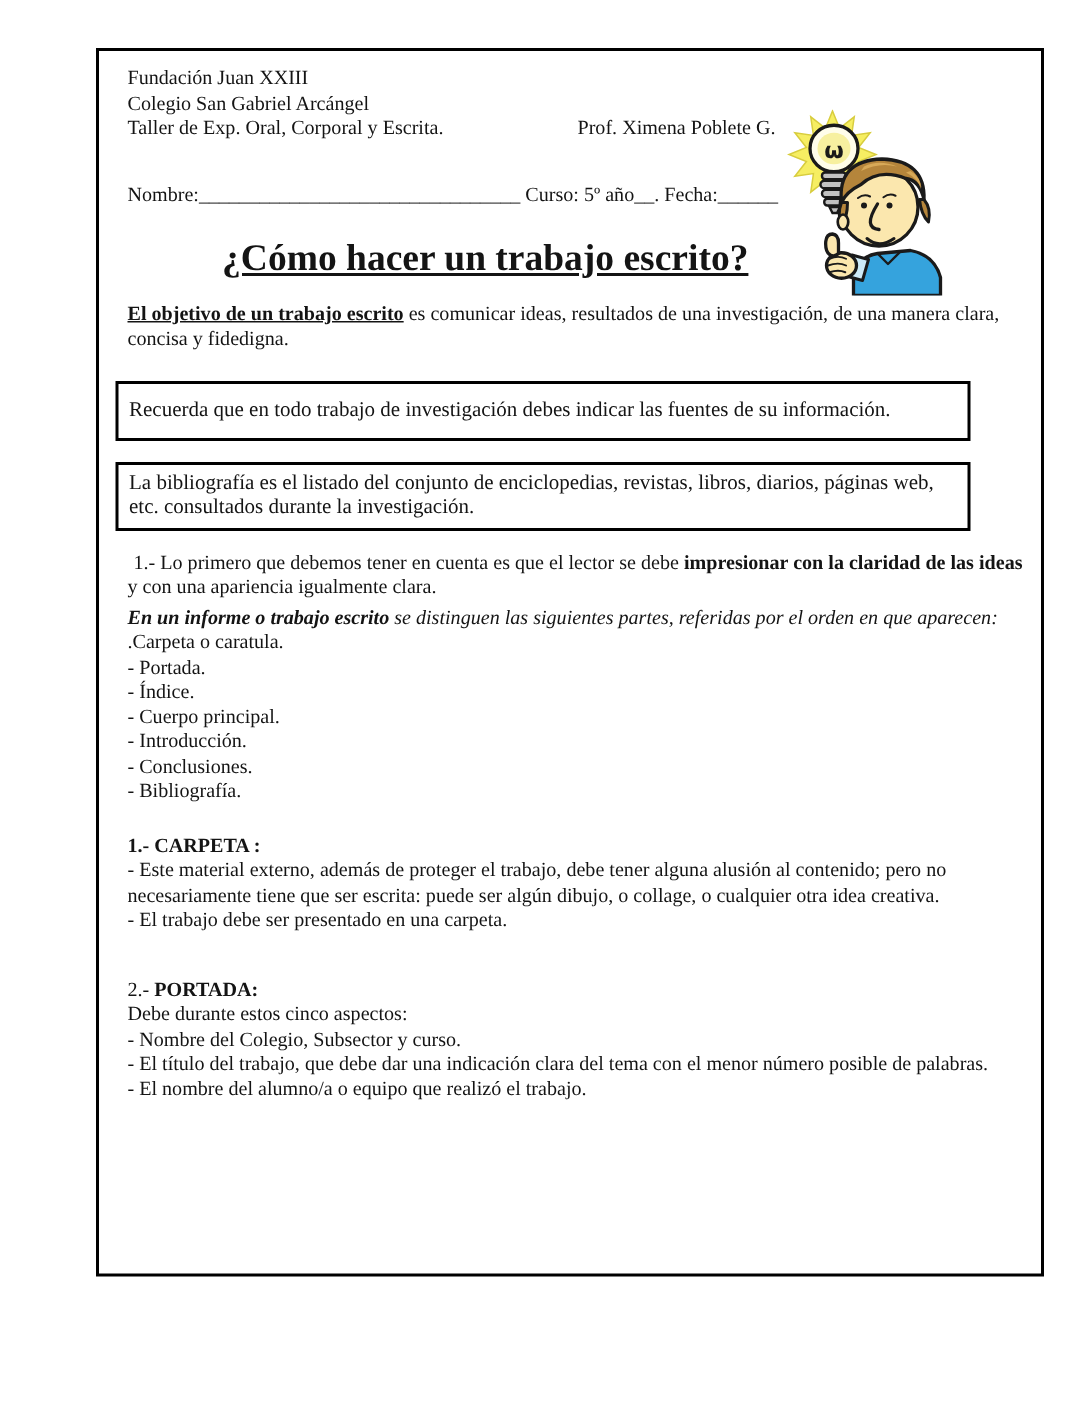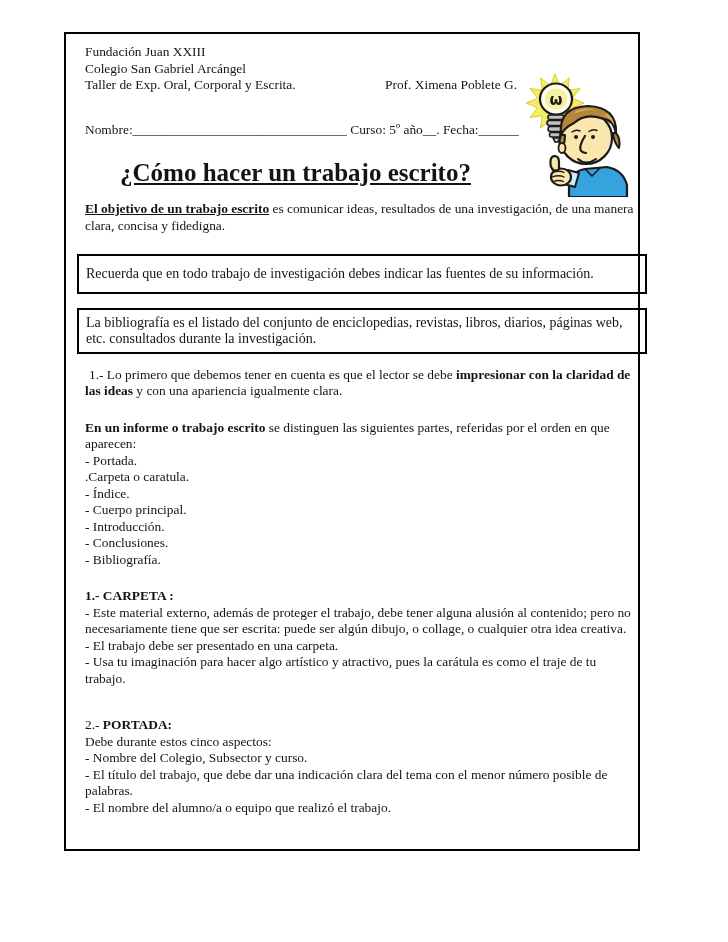--- a/index.html
+++ b/index.html
@@ -2,21 +2,21 @@
 <html style="--c-shirt: #35a3dd; --c-cuff: #cdeaf7; --c-hair: #b5853b; --c-hair_light: #d7a958; --c-skin: #fbe7ae; --c-glow: #f6ee62; --c-bulb_glass: #fffdea; --c-bulb_inner: #f7f0a0; --c-bulb_base: #c2c2c2; --c-outline: #1a1a1a;"><head>
 <meta charset="utf-8">
 <style>
   html,body{margin:0;padding:0;}
   body{
     width:728px;height:942px;background:#ffffff;position:relative;
     font-family:"Liberation Serif","DejaVu Serif",serif;color:#141414;
     overflow:hidden;
   }
   .frame{
-    position:absolute;left:64px;top:32px;width:576px;height:819px;
+    position:absolute;left:64px;top:32px;width:632px;height:819px;
     border:2px solid #000;box-sizing:border-box;
     padding:10px 4px 0 19px;
   }
   p{margin:0;font-size:13.4px;line-height:16.5px;}
   .hdr p{white-space:nowrap;}
   .hdr-row .left{display:inline-block;width:300px;}
   .nameline{margin-top:28px;font-weight:normal;white-space:nowrap;}
   .title{
     margin-top:24px;font-size:25px;font-weight:bold;line-height:22px;
     text-decoration:underline;text-align:center;padding-right:128px;
@@ -26,21 +26,21 @@
   .b{font-weight:bold;}
   .callout{
     border:2px solid #000000;box-sizing:border-box;
     margin-left:-8px;width:570px;
     font-weight:normal;font-size:14px;line-height:16.5px;
     padding:10px 6px 9px 7px;
   }
   .callout.first{margin-top:20px;white-space:nowrap;overflow:hidden;}
   .callout.second{margin-top:14px;padding:5px 6px 4px 7px;}
   .point1{margin-top:13px;text-indent:4px;}
-  .parts-intro{margin-top:20px;}
+  .parts-intro{margin-top:4px;font-style:italic;}
   ul.plain{list-style:none;margin:0;padding:0;}
   ul.plain li{font-size:13.4px;line-height:16.5px;}
   .sec1-head{margin-top:20px;font-weight:bold;}
   .sec2{margin-top:30px;}
   .clipart{position:absolute;left:522px;top:73px;pointer-events:none;}
 </style>
 </head>
 <body>
 
 <div class="frame">
@@ -59,33 +59,32 @@
 
   <div class="callout first">Recuerda que en todo trabajo de investigación debes indicar las fuentes de su información.</div>
 
   <div class="callout second">La bibliografía es el listado del conjunto de enciclopedias, revistas, libros, diarios, páginas web, etc. consultados durante la investigación.</div>
 
   <p class="point1"><span>1.- Lo primero que debemos tener en cuenta es que el lector se debe </span><span class="b">impresionar con la claridad de las ideas</span><span> y con una apariencia igualmente clara.</span></p>
 
   <p class="parts-intro"><span class="b">En un informe o trabajo escrito</span><span> se distinguen las siguientes partes, referidas por el orden en que aparecen:</span></p>
 
   <ul class="plain">
+    <li>.Carpeta o caratula.</li>
     <li>- Portada.</li>
-    <li>.Carpeta o caratula.</li>
     <li>- Índice.</li>
     <li>- Cuerpo principal.</li>
     <li>- Introducción.</li>
     <li>- Conclusiones.</li>
     <li>- Bibliografía.</li>
   </ul>
 
   <p class="sec1-head">1.- CARPETA  :</p>
   <p>- Este material externo, además de proteger el trabajo, debe tener alguna alusión al contenido; pero no necesariamente tiene que ser escrita: puede ser algún dibujo, o collage, o cualquier otra idea creativa.</p>
   <p>- El trabajo debe ser presentado en una carpeta.</p>
-  <p>- Usa tu imaginación para hacer algo artístico y atractivo, pues la carátula es como el traje de tu trabajo.</p>
 
   <div class="sec2">
     <p><span>2.- </span><span class="b">PORTADA:</span></p>
     <p>Debe durante estos cinco aspectos:</p>
     <p>- Nombre del Colegio, Subsector y curso.</p>
     <p>- El título del trabajo, que debe dar una indicación clara del tema con el menor número posible de palabras.</p>
     <p>- El nombre del alumno/a  o equipo que realizó el trabajo.</p>
   </div>
 
 </div>

